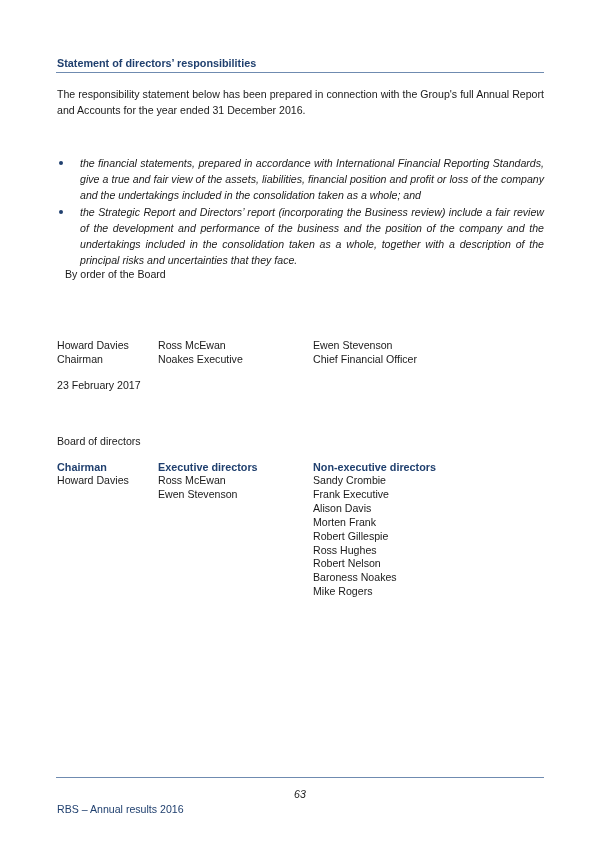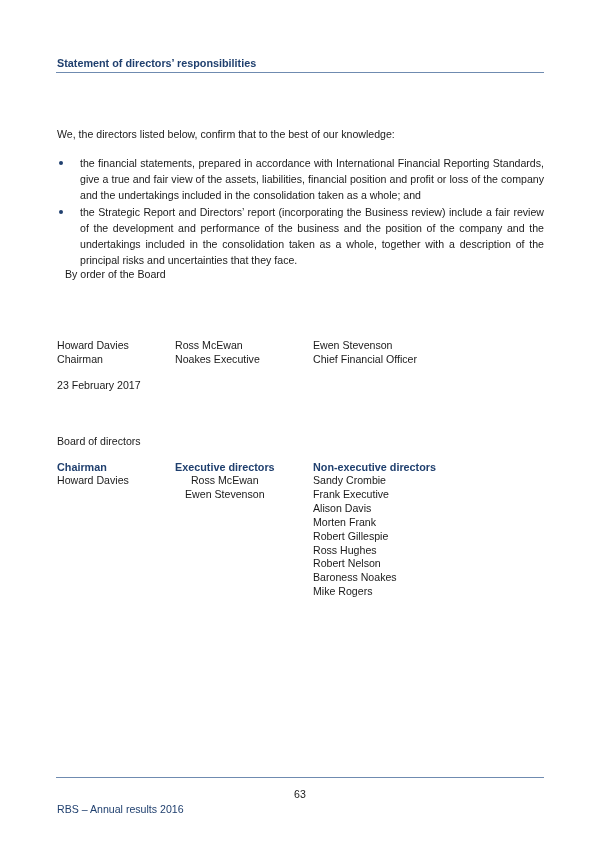--- a/index.html
+++ b/index.html
@@ -27,51 +27,51 @@
       line-height: 16px; text-align: justify;
     }
     .p1 { top: 86px; }
     .p2 { top: 126px; }
     .bullets {
       position: absolute; left: 57px; top: 155px; width: 487px;
       list-style: none;
     }
     .bullets li {
       position: relative; padding-left: 23px; line-height: 16px;
-      text-align: justify; margin-bottom: 1px;
+      text-align: justify; margin-bottom: 1px; font-style: italic;
     }
     .bullet-dot {
       position: absolute; left: 2px; top: 6px; width: 4px; height: 4px;
       border-radius: 50%; background: #1f3f6e;
     }
     .by-order { position: absolute; left: 57px; top: 268px; padding-left: 8px; }
     .sig { position: absolute; line-height: 14px; }
     .col1 { left: 57px; }
-    .col2 { left: 175px; text-align: center; }
+    .col2 { left: 158px; }
     .col3 { left: 313px; }
     .sig-name { top: 338px; }
     .sig-title { top: 352px; }
     .date { position: absolute; left: 57px; top: 379px; }
     .board-label { position: absolute; left: 57px; top: 435px; }
     .board-col { position: absolute; top: 460px; }
     .board-col .col-head {
       font-weight: bold; color: #1f3f6e; line-height: 14px; font-size: 10.8px;
     }
     .board-col .member { line-height: 13.9px; }
-    .page-num { position: absolute; left: 0; width: 600px; top: 788px; text-align: center; }
+    .page-num { position: absolute; left: 0; width: 600px; top: 788px; text-align: center; font-style: italic; }
     .footer-text { position: absolute; left: 57px; top: 803px; color: #1f3f6e; }
   </style>
 </head>
 <body>
 
 <div class="page">
   <div class="heading">Statement of directors’ responsibilities</div>
   <div class="rule top"></div>
 
-  <p class="para p2">We, the directors listed below, confirm that to the best of our knowledge:</p>
+  <p class="para p1">The responsibility statement below has been prepared in connection with the Group's full Annual Report and Accounts for the year ended 31 December 2016.</p>
 
   <ul class="bullets">
     <li>
       <span class="bullet-dot"></span>
       <span>the financial statements, prepared in accordance with International Financial Reporting Standards, give a true and fair view of the assets, liabilities, financial position and profit or loss of the company and the undertakings included in the consolidation taken as a whole; and</span>
     </li>
     <li>
       <span class="bullet-dot"></span>
       <span>the Strategic Report and Directors’ report (incorporating the Business review) include a fair review of the development and performance of the business and the position of the company and the undertakings included in the consolidation taken as a whole, together with a description of the principal risks and uncertainties that they face.</span>
     </li>

